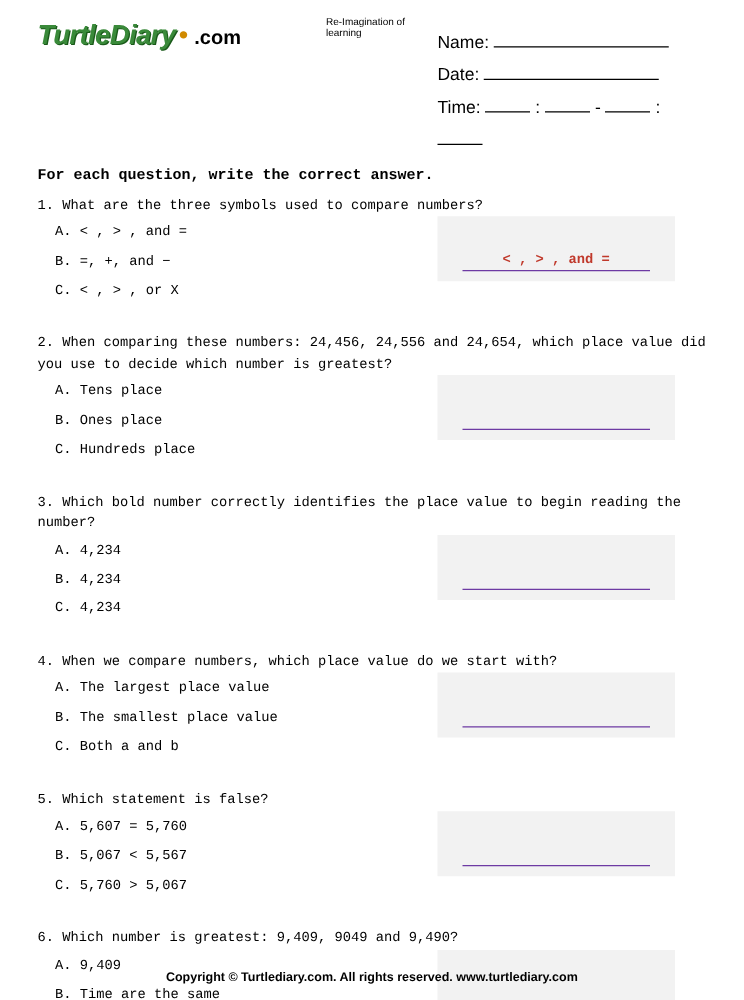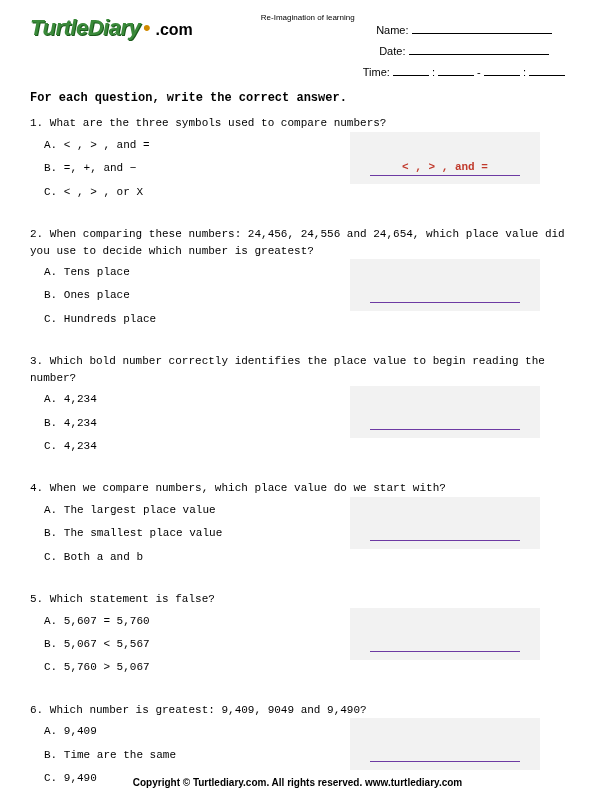--- a/index.html
+++ b/index.html
@@ -48,23 +48,23 @@
     }
     .tagline {
       font-family: Arial, sans-serif;
       font-size: 8px;
       color: #000;
       margin-left: 22px;
       margin-top: -2px;
       padding-left: 46px;
     }
     .name-fields {
-      text-align: center;
-      font-family: Arial, sans-serif;
-      font-size: 11px;
+      text-align: left;
+      font-family: Arial, sans-serif;
+      font-size: 14px;
       line-height: 1.8;
       padding-top: 6px;
     }
     .name-fields .line { margin-bottom: 1px; }
     .blank { display: inline-block; border-bottom: 1px solid #000; }
     .blank-long { width: 140px; }
     .blank-short { width: 36px; }
     .instruction {
       font-family: Liberation Mono, monospace;
       font-weight: bold;

